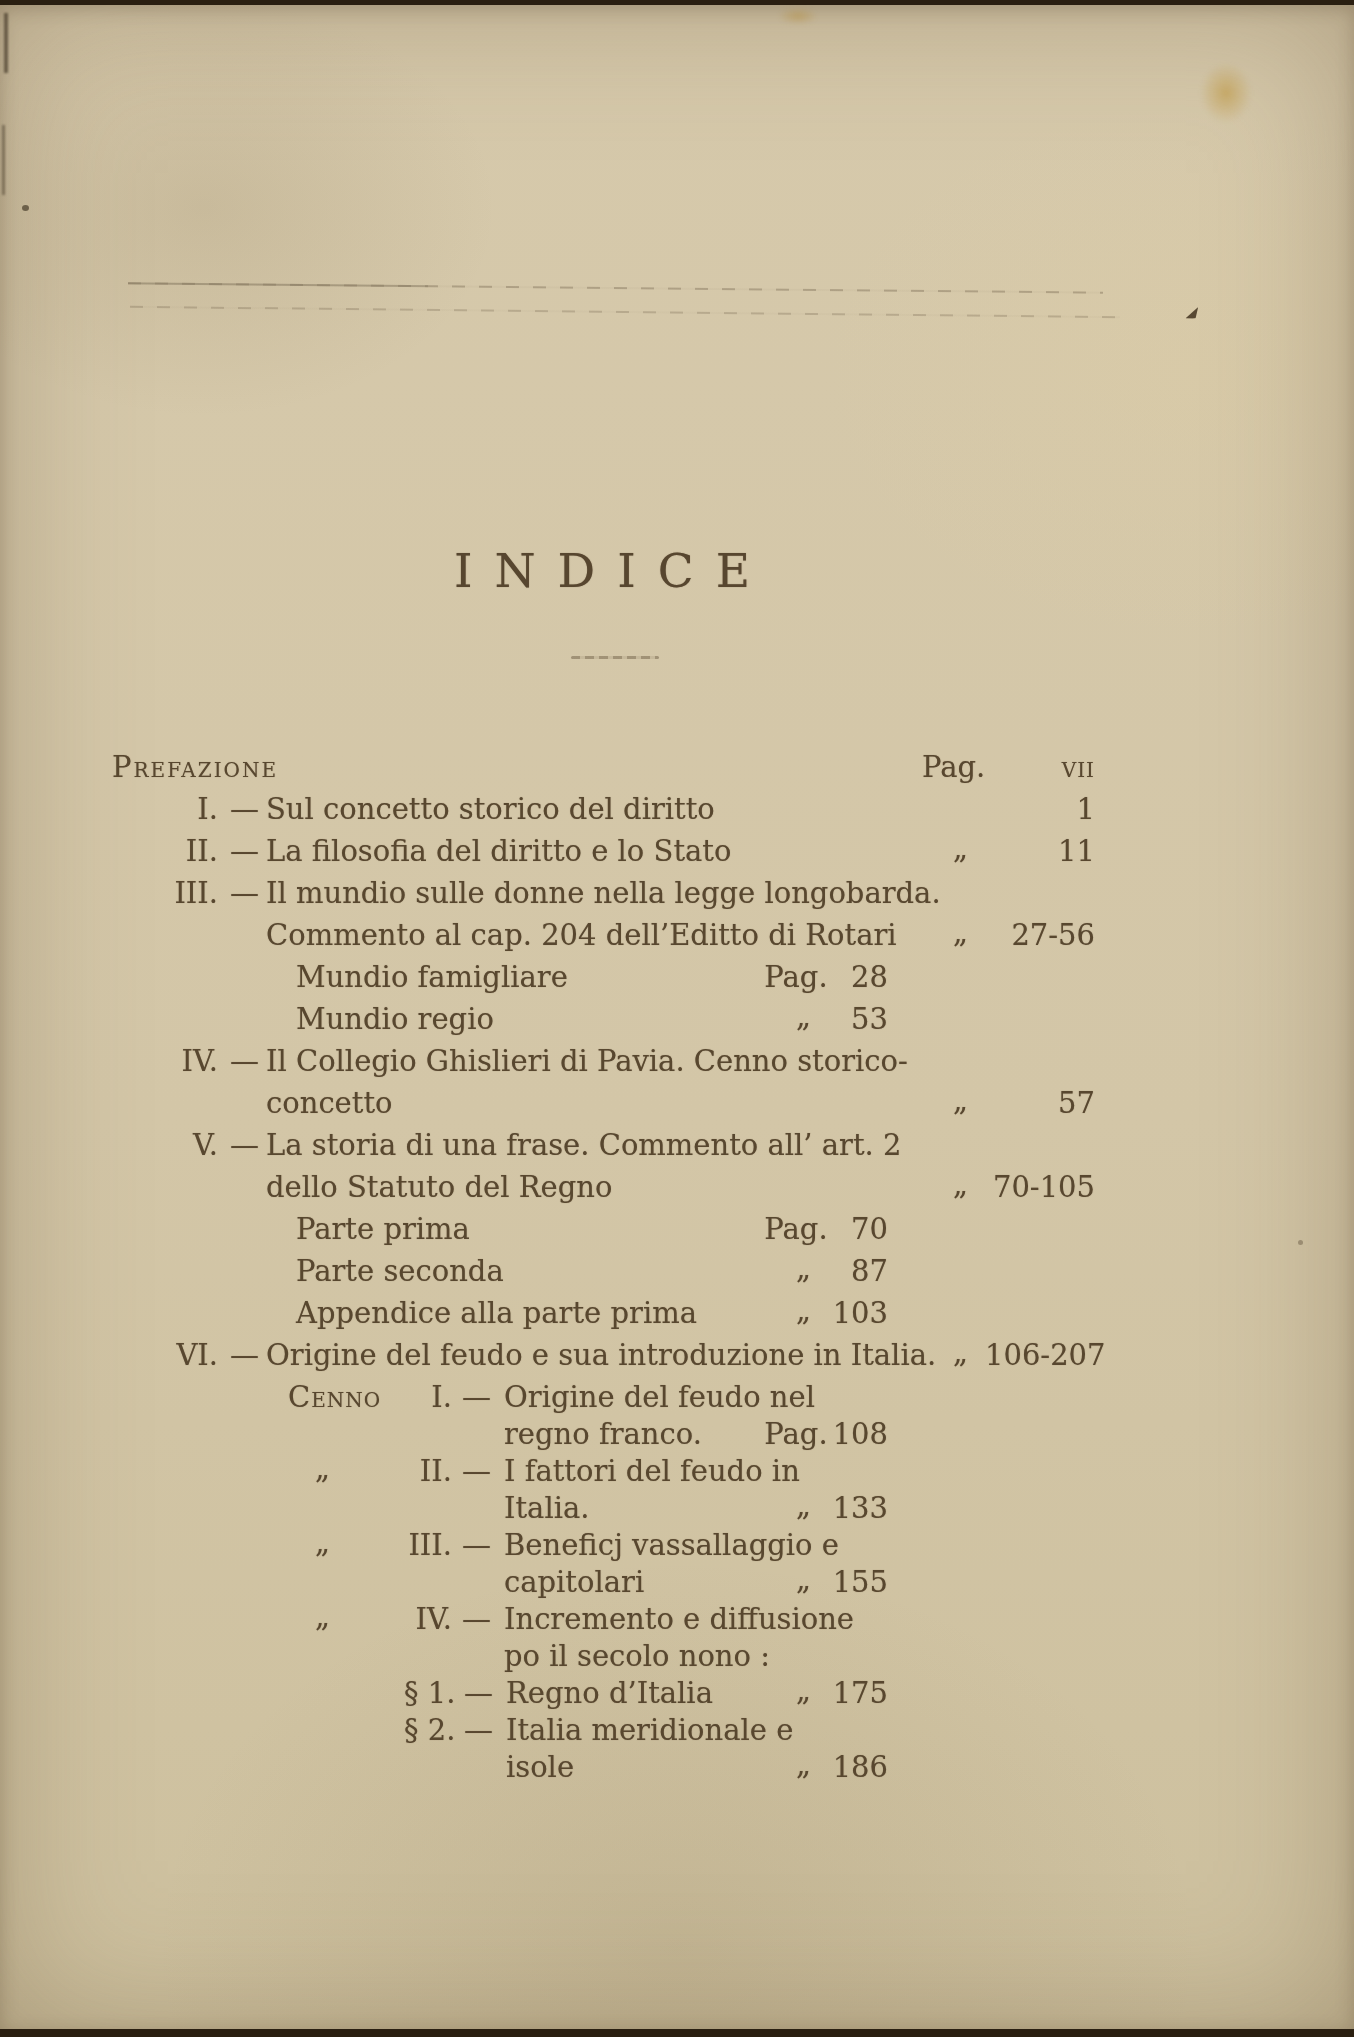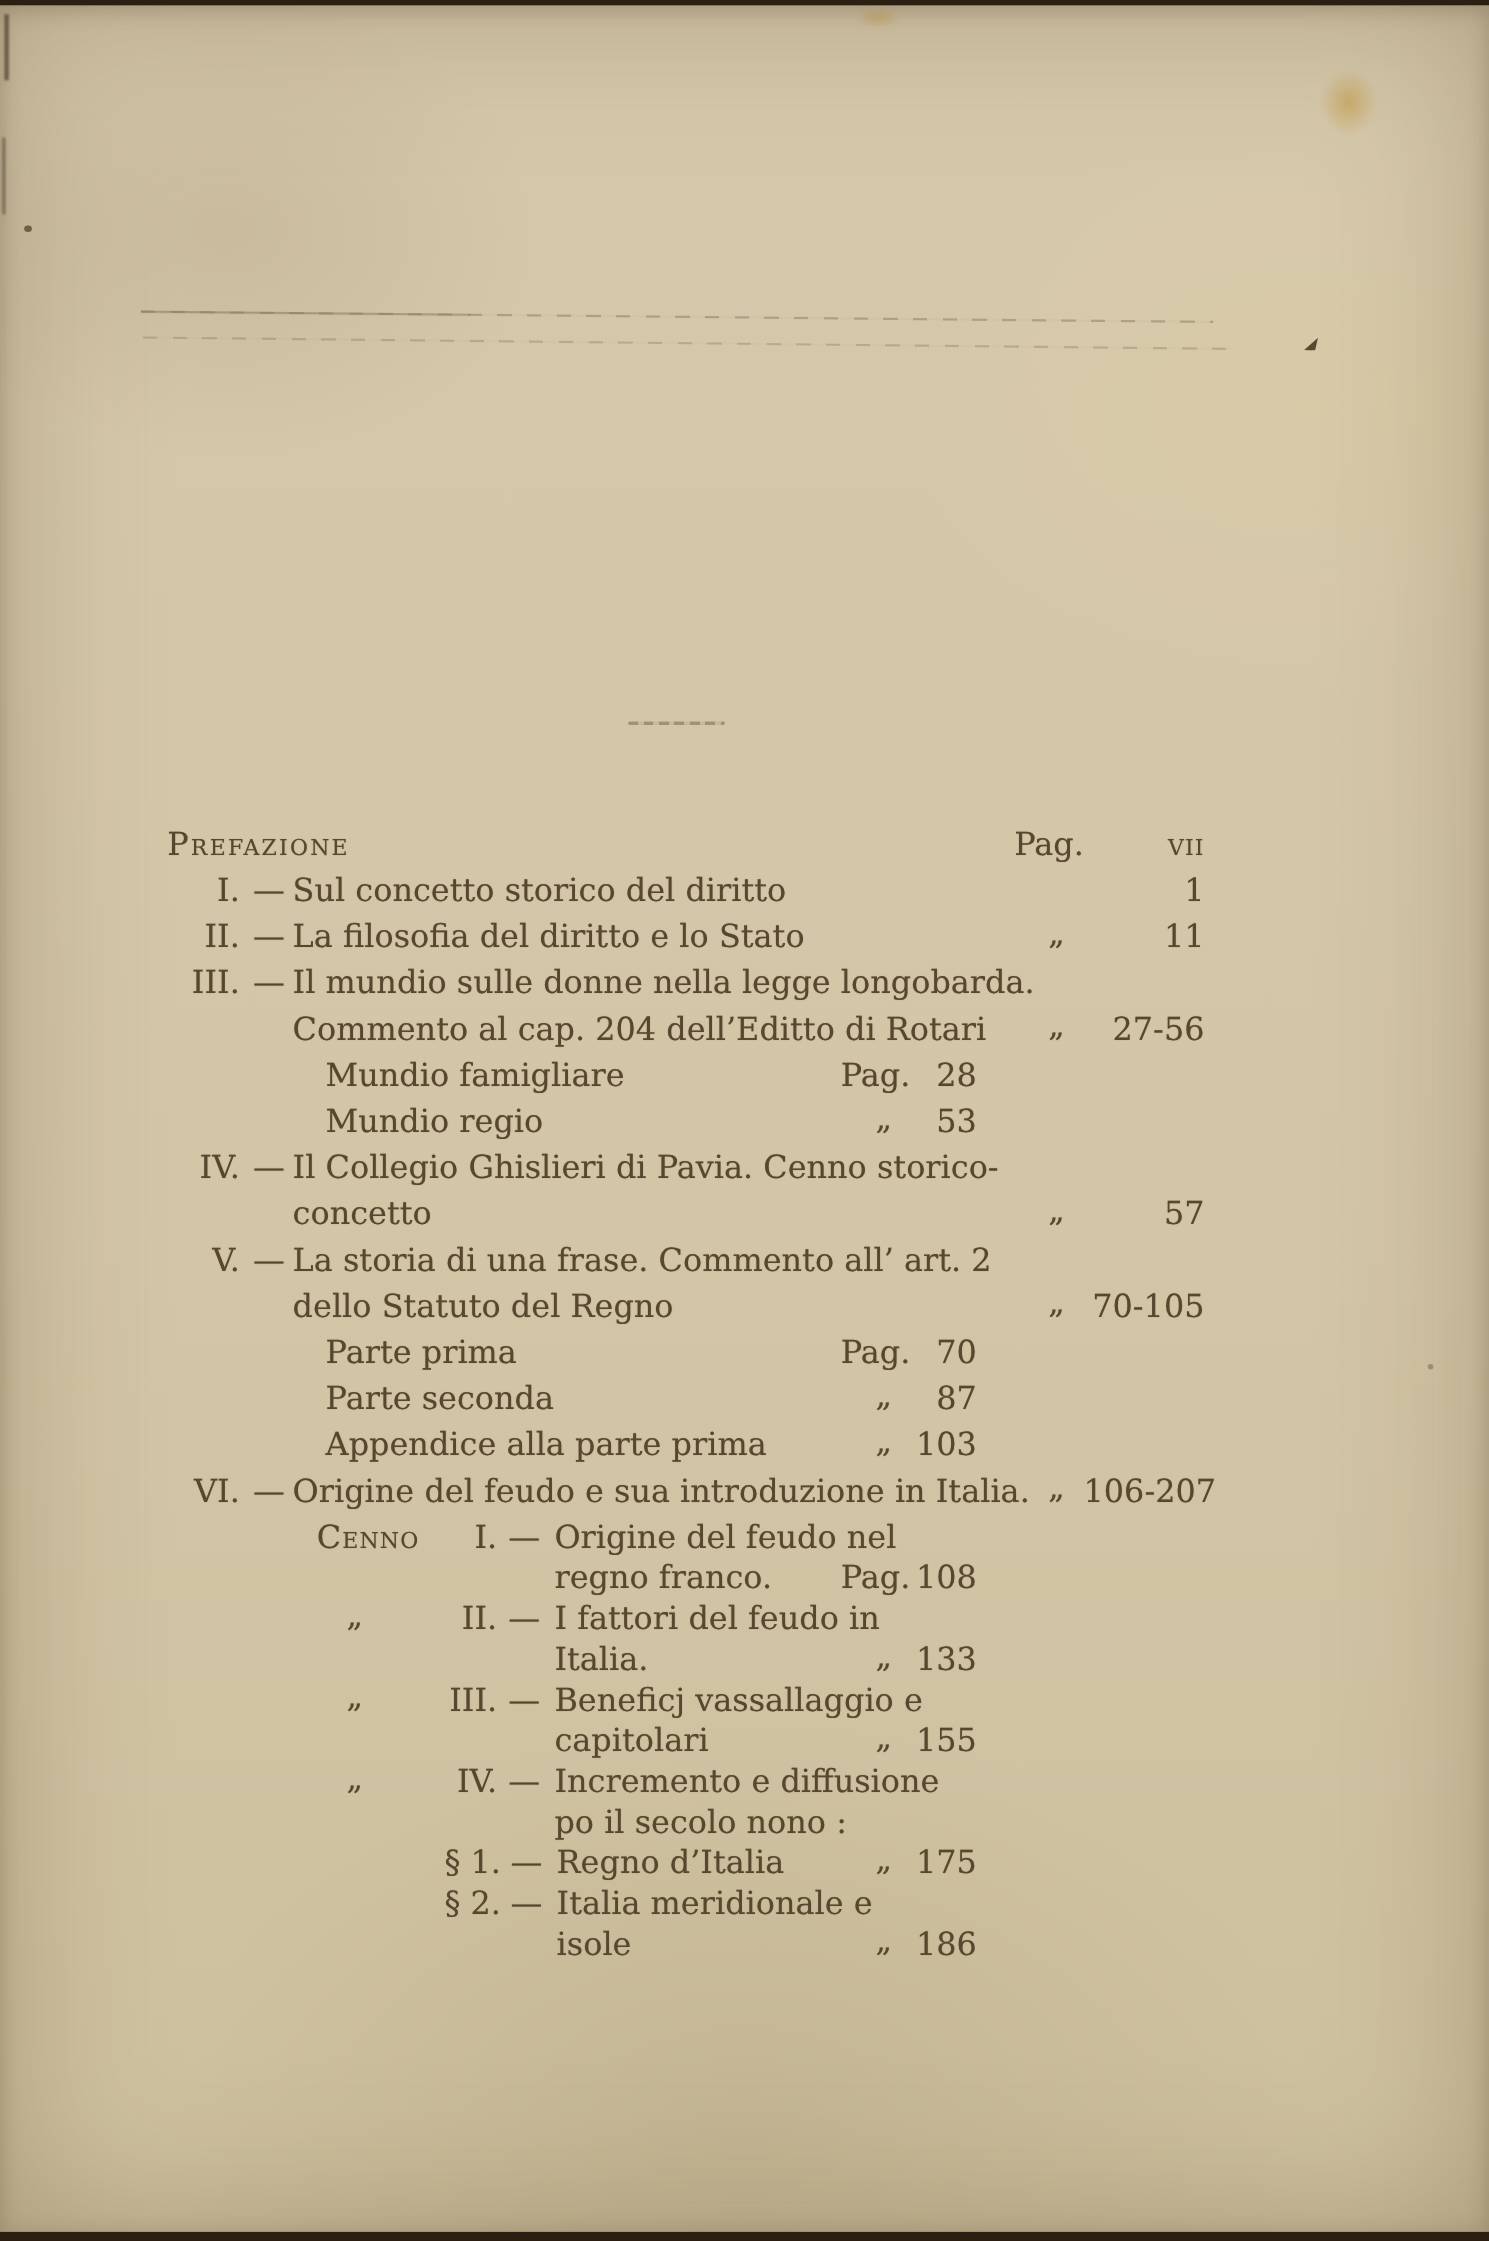--- a/index.html
+++ b/index.html
@@ -29,21 +29,21 @@
     background:repeating-linear-gradient(90deg,rgba(95,78,54,.55) 0 9px,rgba(95,78,54,.15) 9px 14px);
     border-radius:2px;opacity:.8;
   }
   
   .toc{position:absolute;top:744px;left:0;right:0;}
   .row{position:relative;height:42px;color:#58472f;font-size:29px;line-height:36px;
        text-shadow:0 0 1px rgba(88,71,48,.45);}
   .row.k-capo,.row.k-capocont,.row.k-capoditto,.row.k-sect,.row.k-sectcont{height:37px;}
   .row span{position:absolute;white-space:pre;}
   .c-label{left:112px;}
-  .c-label .t{font-variant:small-caps;letter-spacing:2px;margin-left:40px;}
+  .c-label .t{font-variant:small-caps;letter-spacing:2px;}
   .c-num{left:60px;width:158px;text-align:right;}
   .c-dash{left:230px;}
   .c-text{left:266px;}
   .c-sub{left:296px;}
   .c-capolabel{left:288px;font-variant:small-caps;letter-spacing:1px;}
   .c-num2{left:380px;width:72px;text-align:right;}
   .c-dash2{left:462px;}
   .c-ditto{left:315px;}
   .c-text2{left:504px;}
   .c-secnum{left:404px;}
@@ -90,20 +90,21 @@
   <div class="streak1"></div>
   <div class="streak2"></div>
   <div class="speck1"></div>
   <div class="speck2"></div>
   <div class="stain1"></div>
   <div class="stain2"></div>
   <div class="impression imp1"></div>
   <div class="impression imp2"></div>
   <div class="speck-arrow"></div>
 
+  <div class="title">INDICE</div>
   <div class="title-rule"></div>
 
   <div class="toc">
       <div class="row k-pref">
         <span class="c-label has-lead"><span class="t">Prefazione</span><span class="lead"></span></span>
         <span class="c-refout">Pag.</span>
         <span class="c-pageout sc">vii</span>
       </div>
       <div class="row k-entry">
         <span class="c-num">I.</span>

